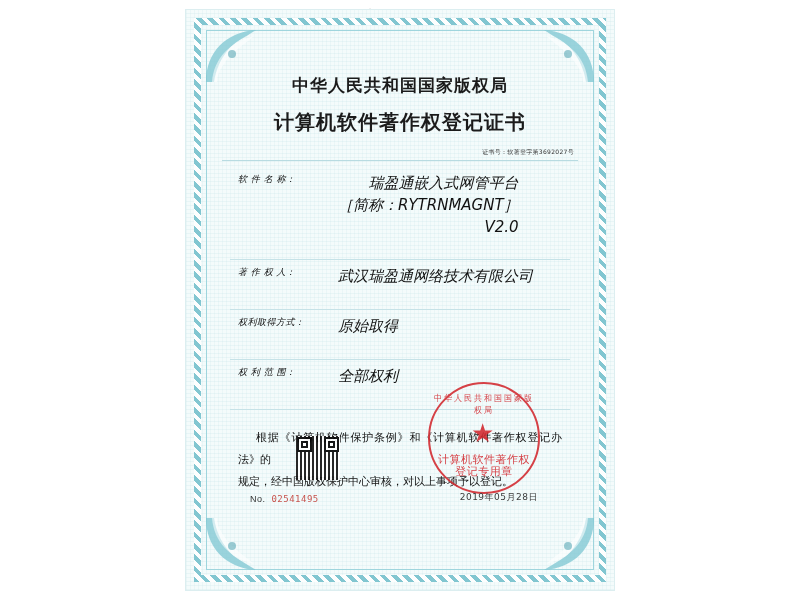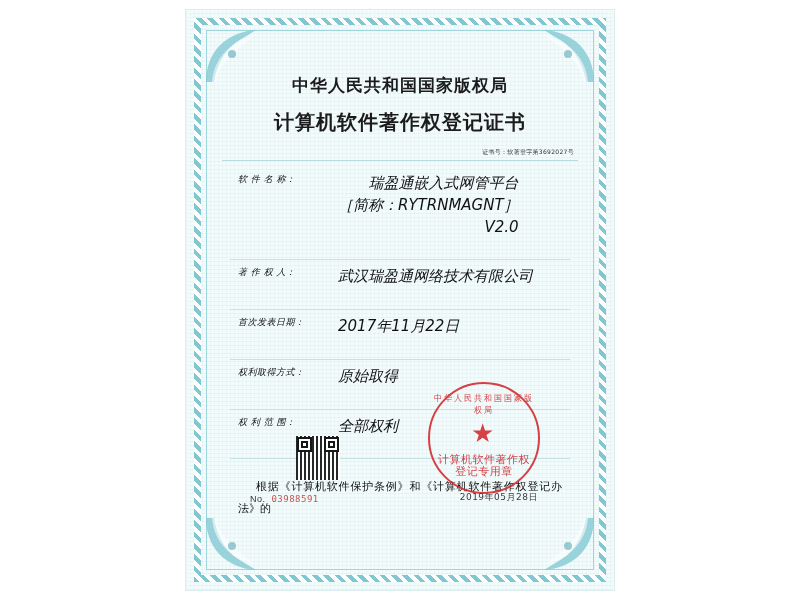--- a/index.html
+++ b/index.html
@@ -322,53 +322,50 @@
             <span class="sub">V2.0</span>
           </div>
         </div>
 
         <div class="row">
           <div class="lbl">著 作 权 人：</div>
           <div class="val">武汉瑞盈通网络技术有限公司</div>
         </div>
 
 
-        <div class="row">
-          <div class="lbl">首次发表日期：</div>
-          <div class="val">2017年11月22日</div>
-        </div>
 
         <div class="row">
           <div class="lbl">权利取得方式：</div>
           <div class="val">原始取得</div>
         </div>
 
         <div class="row">
           <div class="lbl">权 利 范 围：</div>
           <div class="val">全部权利</div>
         </div>
 
 
       </div>
 
       <div class="statement">
         <span class="indent">根据《计算机软件保护条例》和《计算机软件著作权登记办法》的</span>
+        <span>规定，经中国版权保护中心审核，对以上事项予以登记。</span>
       </div>
 
       <div class="qr"></div>
 
       <div class="seal">
         <div class="arc-top">中华人民共和国国家版权局</div>
         <div class="star"></div>
         <div class="ctr-l1">计算机软件著作权</div>
         <div class="ctr-l2">登记专用章</div>
       </div>
 
       <div class="footer-no">
         <span class="prefix">No.</span>
-        <span>03988591</span>
+        <span>02541495</span>
       </div>
 
       <div class="footer-date">2019年05月28日</div>
 
     </div>
   </div>
 </div>
 
 </body></html>

